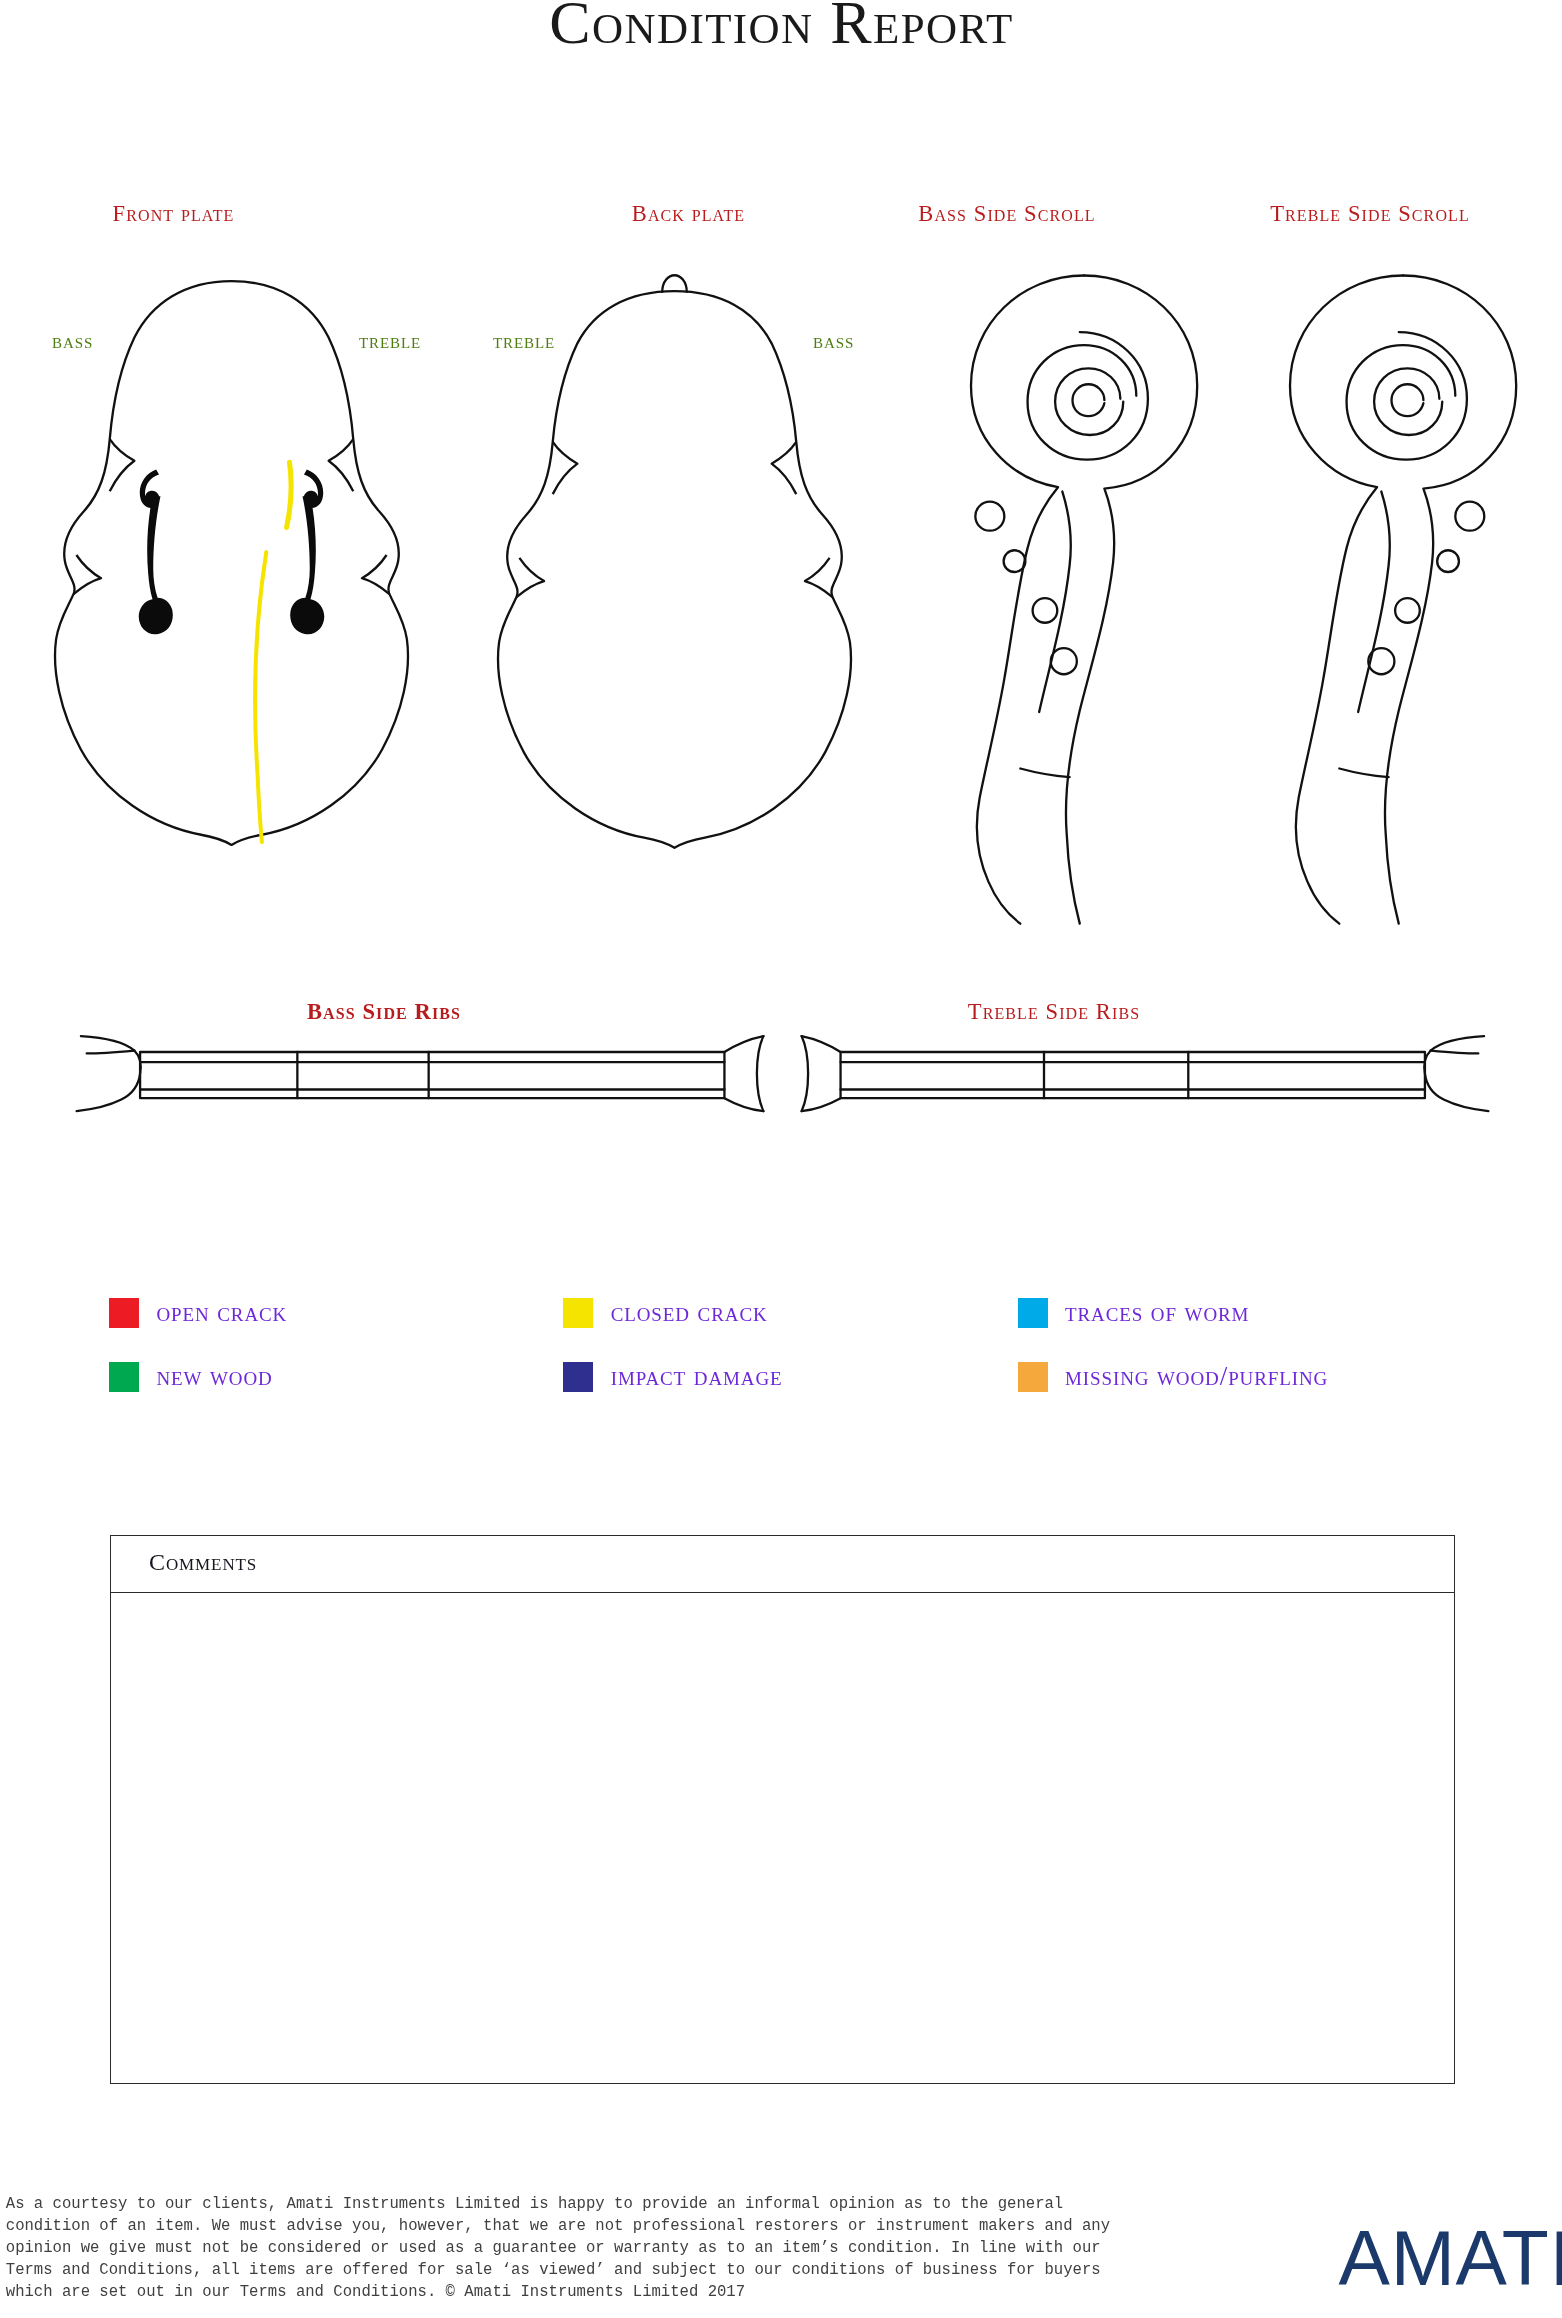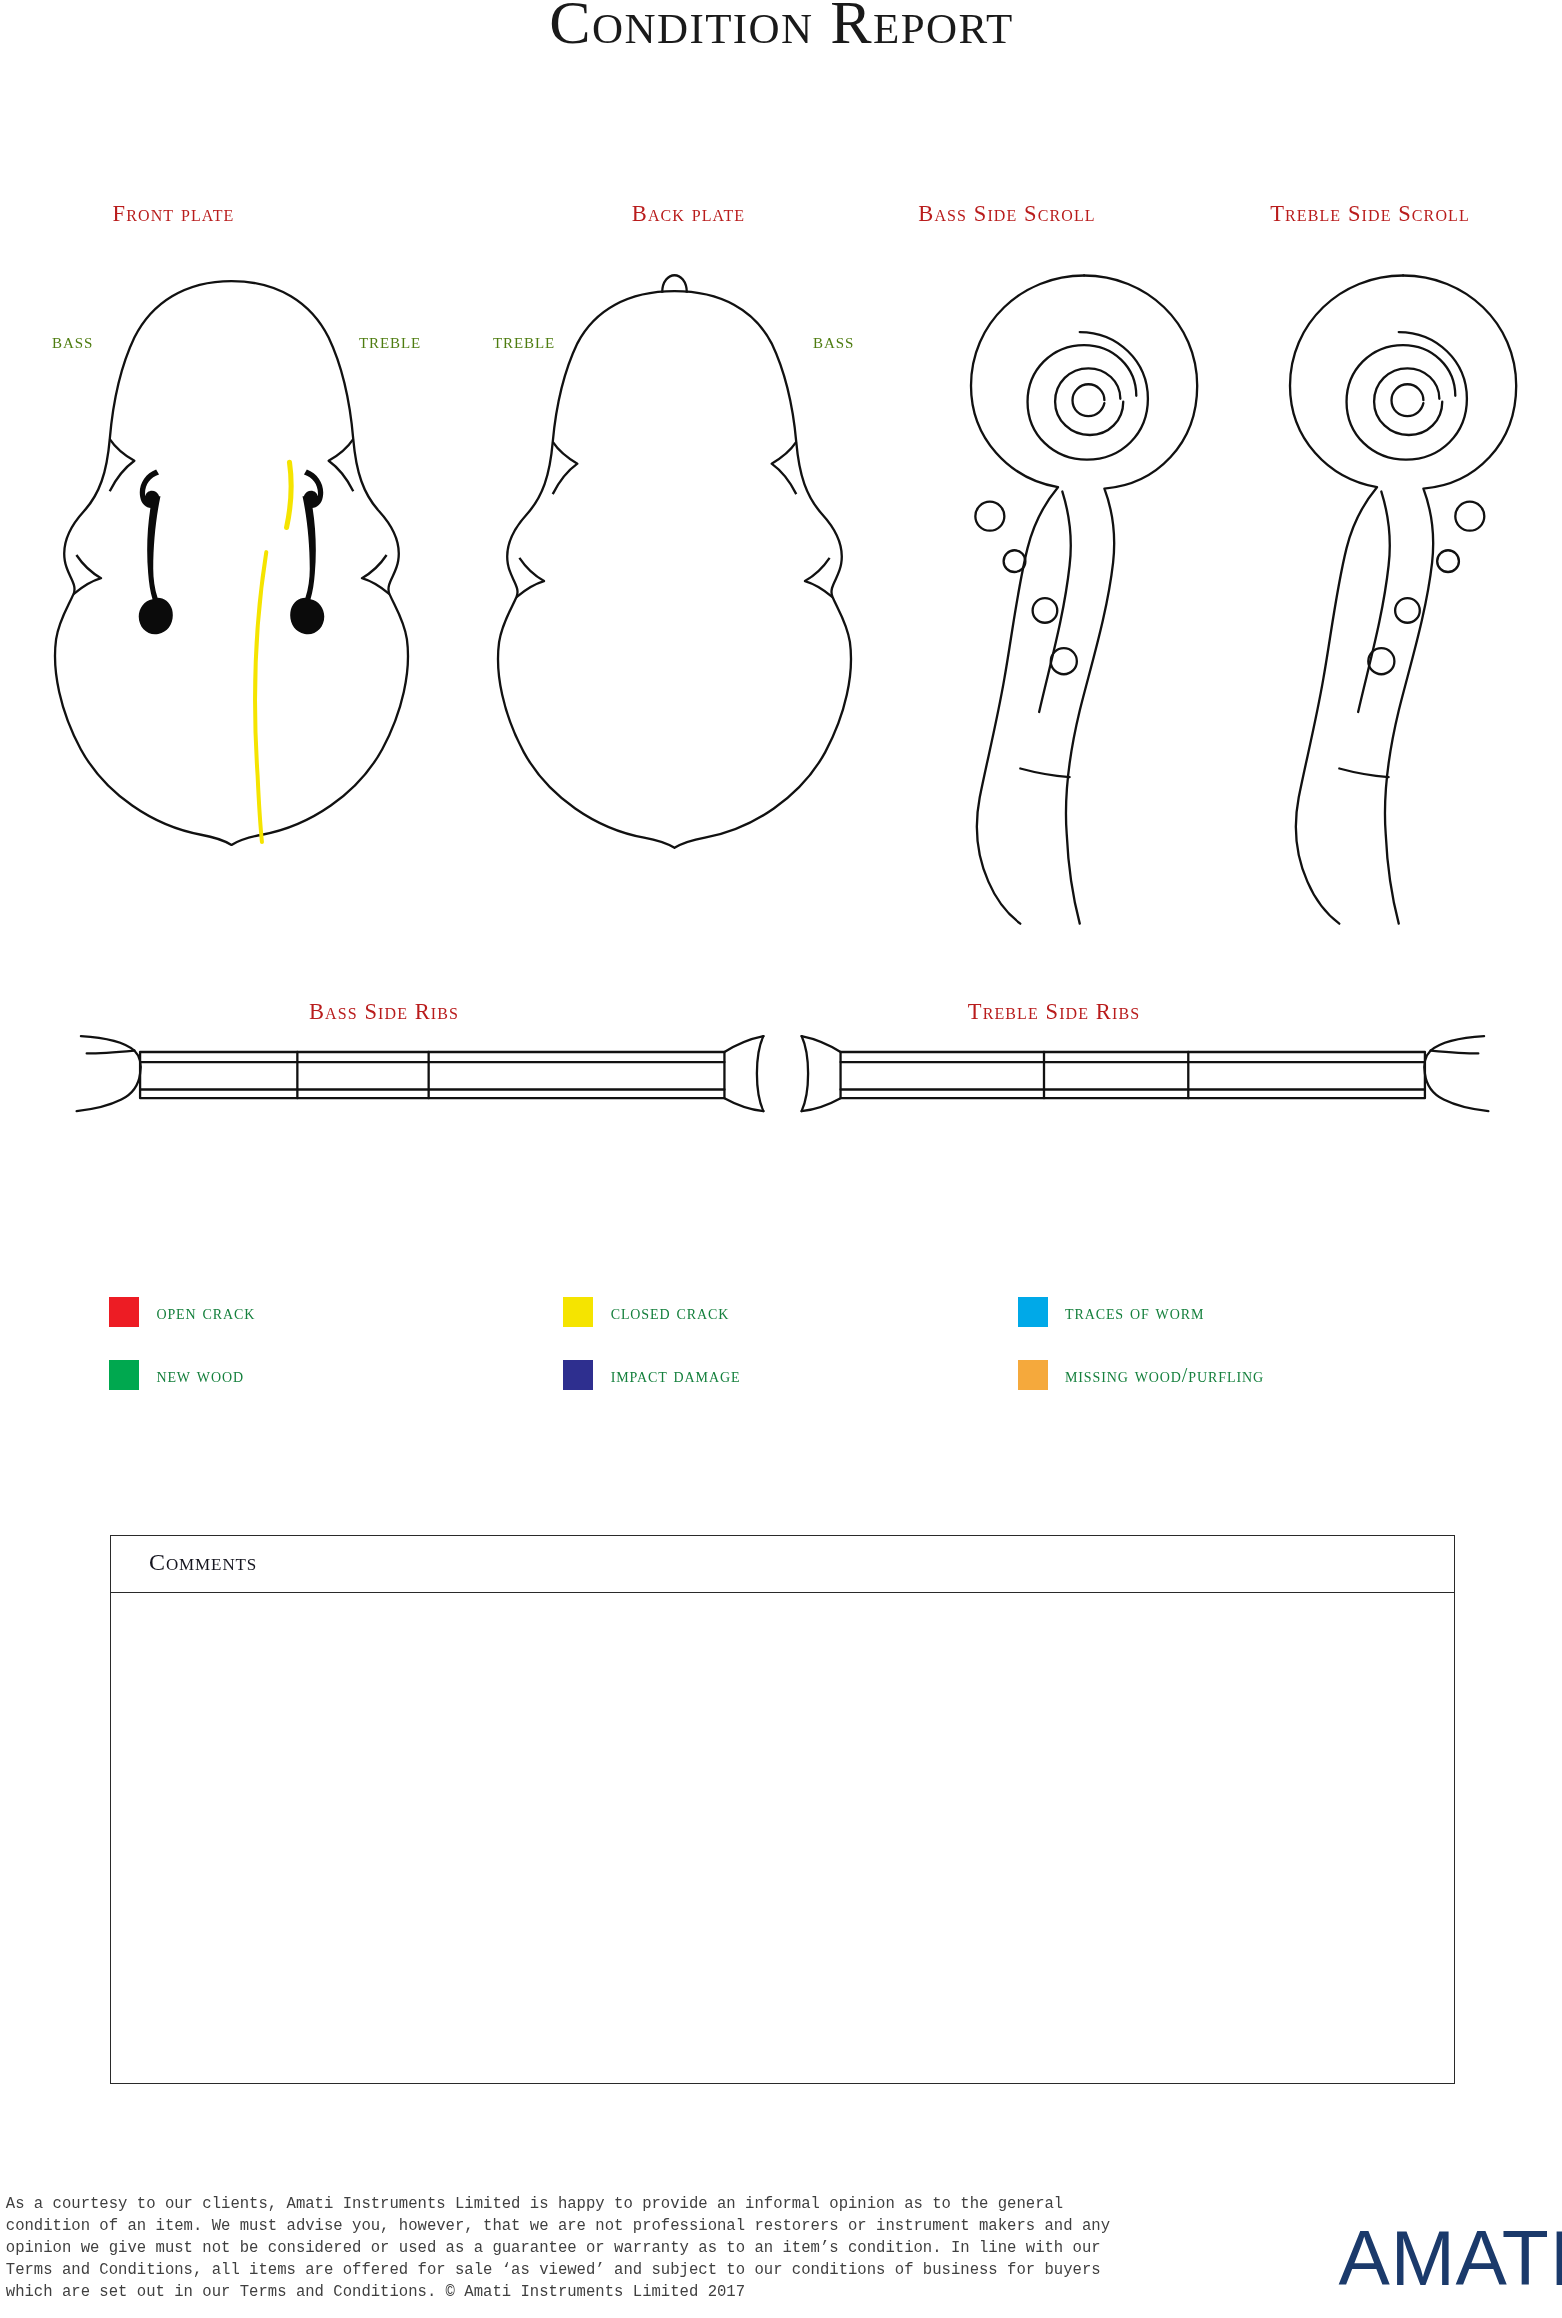--- a/index.html
+++ b/index.html
@@ -78,23 +78,23 @@
     width: 33.33%;
   }
   .swatch {
     width: 30px;
     height: 30px;
     flex: 0 0 30px;
   }
   .legend-label {
     margin-left: 17.4px;
     font-variant: small-caps;
-    font-size: 20px;
+    font-size: 27px;
     letter-spacing: 0.9px;
-    color: #15803d;
+    color: #6d28d9;
     white-space: nowrap;
   }
 
   
   .comments-box {
     position: absolute;
     left: 110px;
     top: 1503px;
     width: 1345px;
     height: 549px;
@@ -354,21 +354,21 @@
       </g>
       <g fill="none" stroke="#111" stroke-width="3.2">
         <circle cx="288" cy="352" r="20"></circle>
         <circle cx="258" cy="414" r="15"></circle>
         <circle cx="202" cy="482" r="17"></circle>
         <circle cx="166" cy="552" r="18"></circle>
       </g>
     </svg>
   </div>
 
-  <div class="caption" style="left:239px; top:999px; width:290px;">Bass Side Ribs</div>
+  <div class="caption" style="left:239px; top:999px; width:290px;font-weight:bold;">Bass Side Ribs</div>
   <div class="caption" style="left:909px; top:999px; width:290px;">Treble Side Ribs</div>
 
   <div class="draw" style="left:72px; top:1026px;">
     <svg width="696" height="101" viewBox="0 0 960 140">
       <g fill="none" stroke="#111" stroke-width="3.2" stroke-linejoin="round" stroke-linecap="round">
 
         <path d="M10 14 C 44 16, 70 22, 84 34 C 92 42, 94 54, 92 66
                  C 90 82, 82 94, 66 102 C 46 112, 24 116, 4 118"></path>
         <path d="M84 34 C 62 36, 40 38, 18 38"></path>
 

